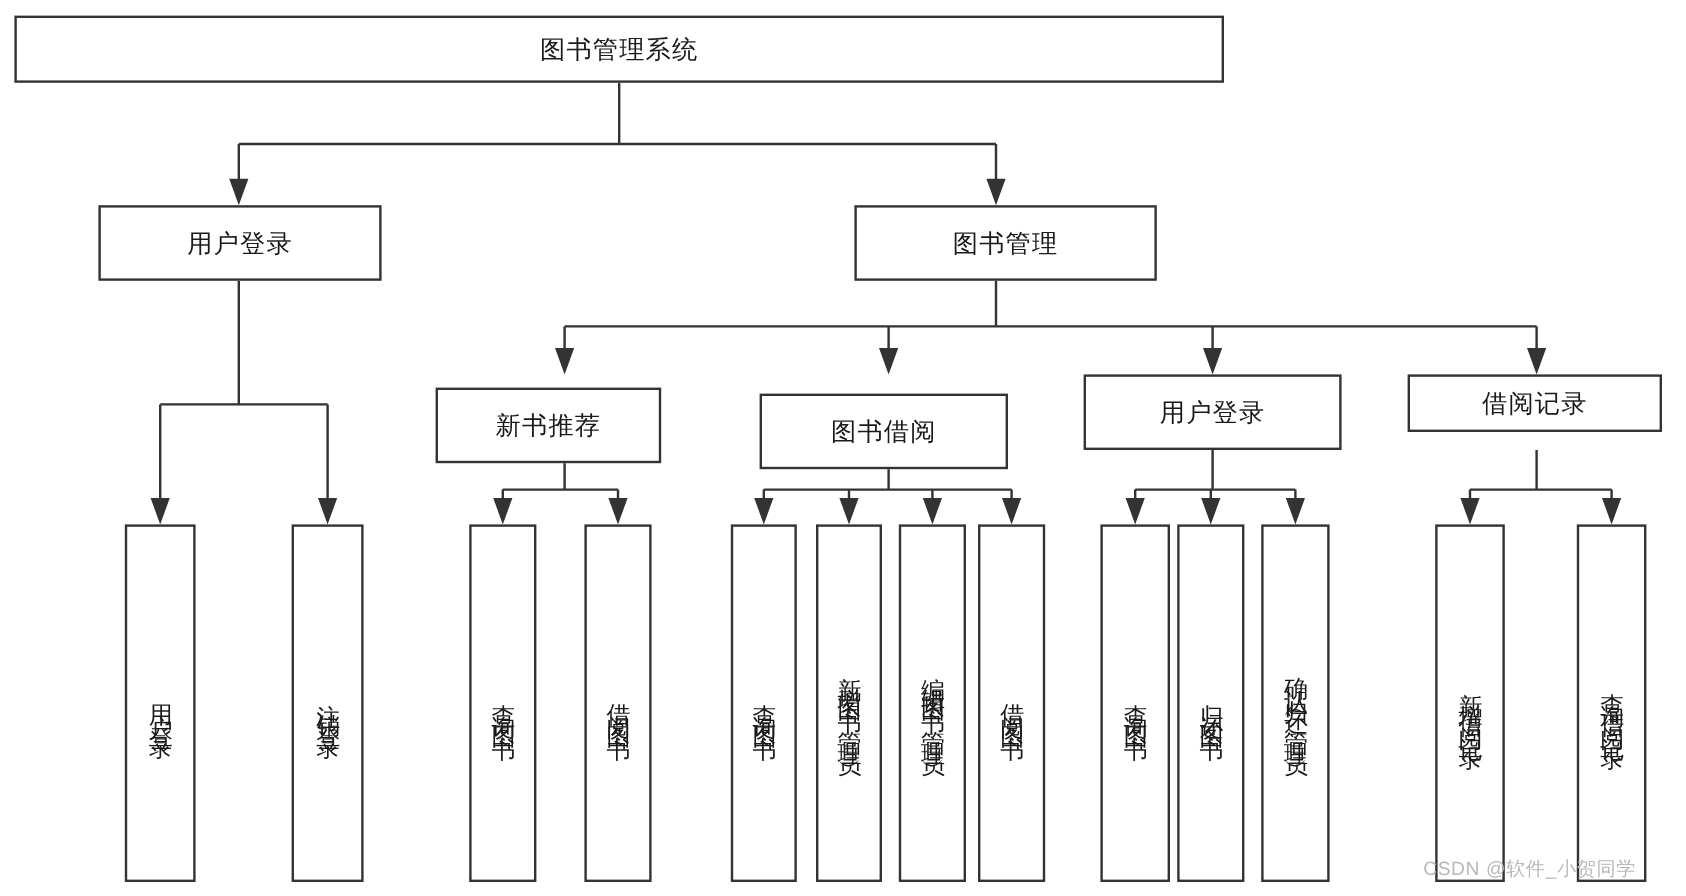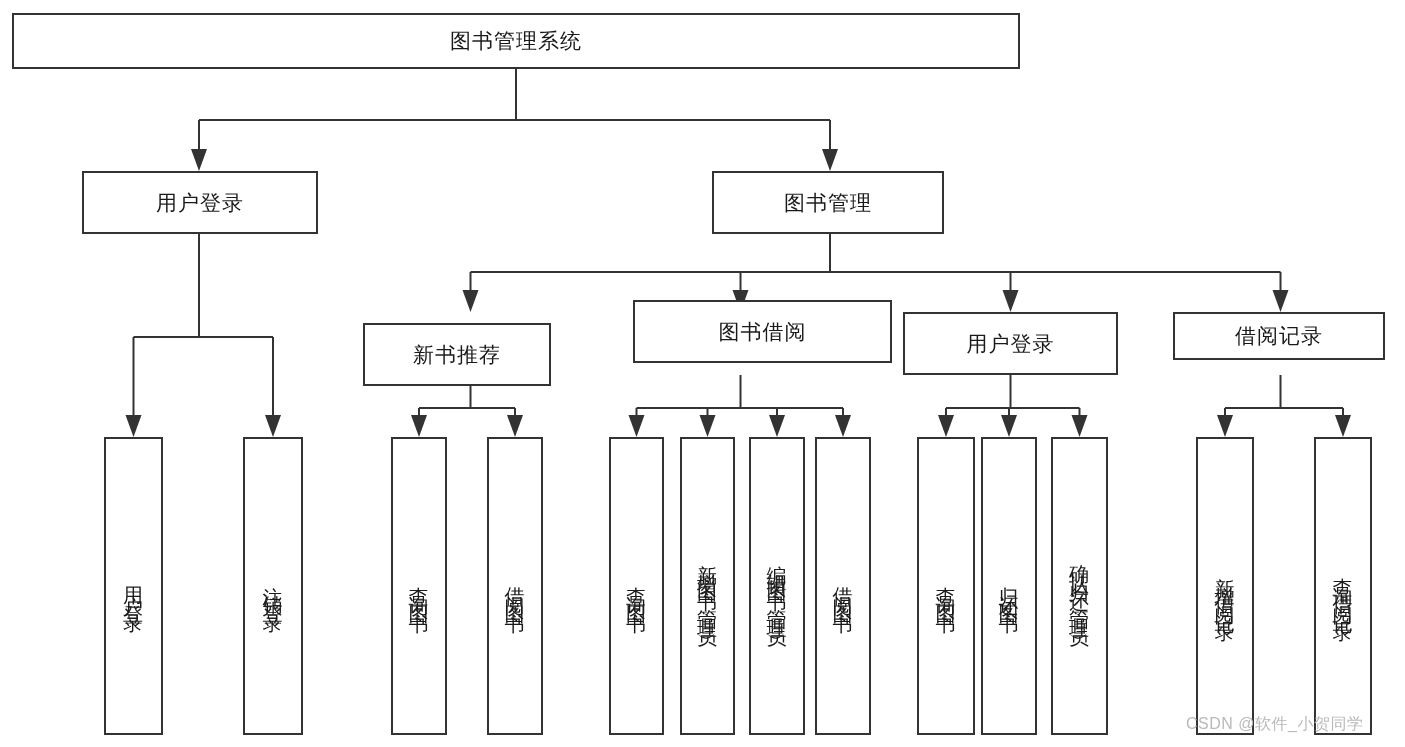--- a/index.html
+++ b/index.html
@@ -33,23 +33,23 @@
   .vnode {
     writing-mode: vertical-rl;
     font-size: 20px;
     letter-spacing: 9px;
     line-height: 1.1;
     padding-top: 6px;
   }
   
   .root  { left: 12px;   top: 13px;  width: 1008px; height: 56px; }
   .n-user{ left: 82px;   top: 171px; width: 236px;  height: 63px; }
-  .n-mgmt{ left: 712px;  top: 171px; width: 232px;  height: 63px; }
+  .n-mgmt{ left: 712px;  top: 171px; width: 252px;  height: 63px; }
   .n-l3a { left: 363px;  top: 323px; width: 188px;  height: 63px; }
-  .n-l3b { left: 633px;  top: 300px; width: 259px;  height: 63px; }
+  .n-l3b { left: 633px;  top: 328px; width: 207px;  height: 63px; }
   .n-l3c { left: 903px;  top: 312px; width: 215px;  height: 63px; }
   .n-l3d { left: 1173px; top: 312px; width: 212px;  height: 48px; }
   .leaf  { top: 437px; height: 298px; }
   .v1  { left: 104px;  width: 59px; }
   .v2  { left: 243px;  width: 60px; }
   .v3  { left: 391px;  width: 56px; }
   .v4  { left: 487px;  width: 56px; }
   .v5  { left: 609px;  width: 55px; }
   .v6  { left: 680px;  width: 55px; }
   .v7  { left: 749px;  width: 56px; }

